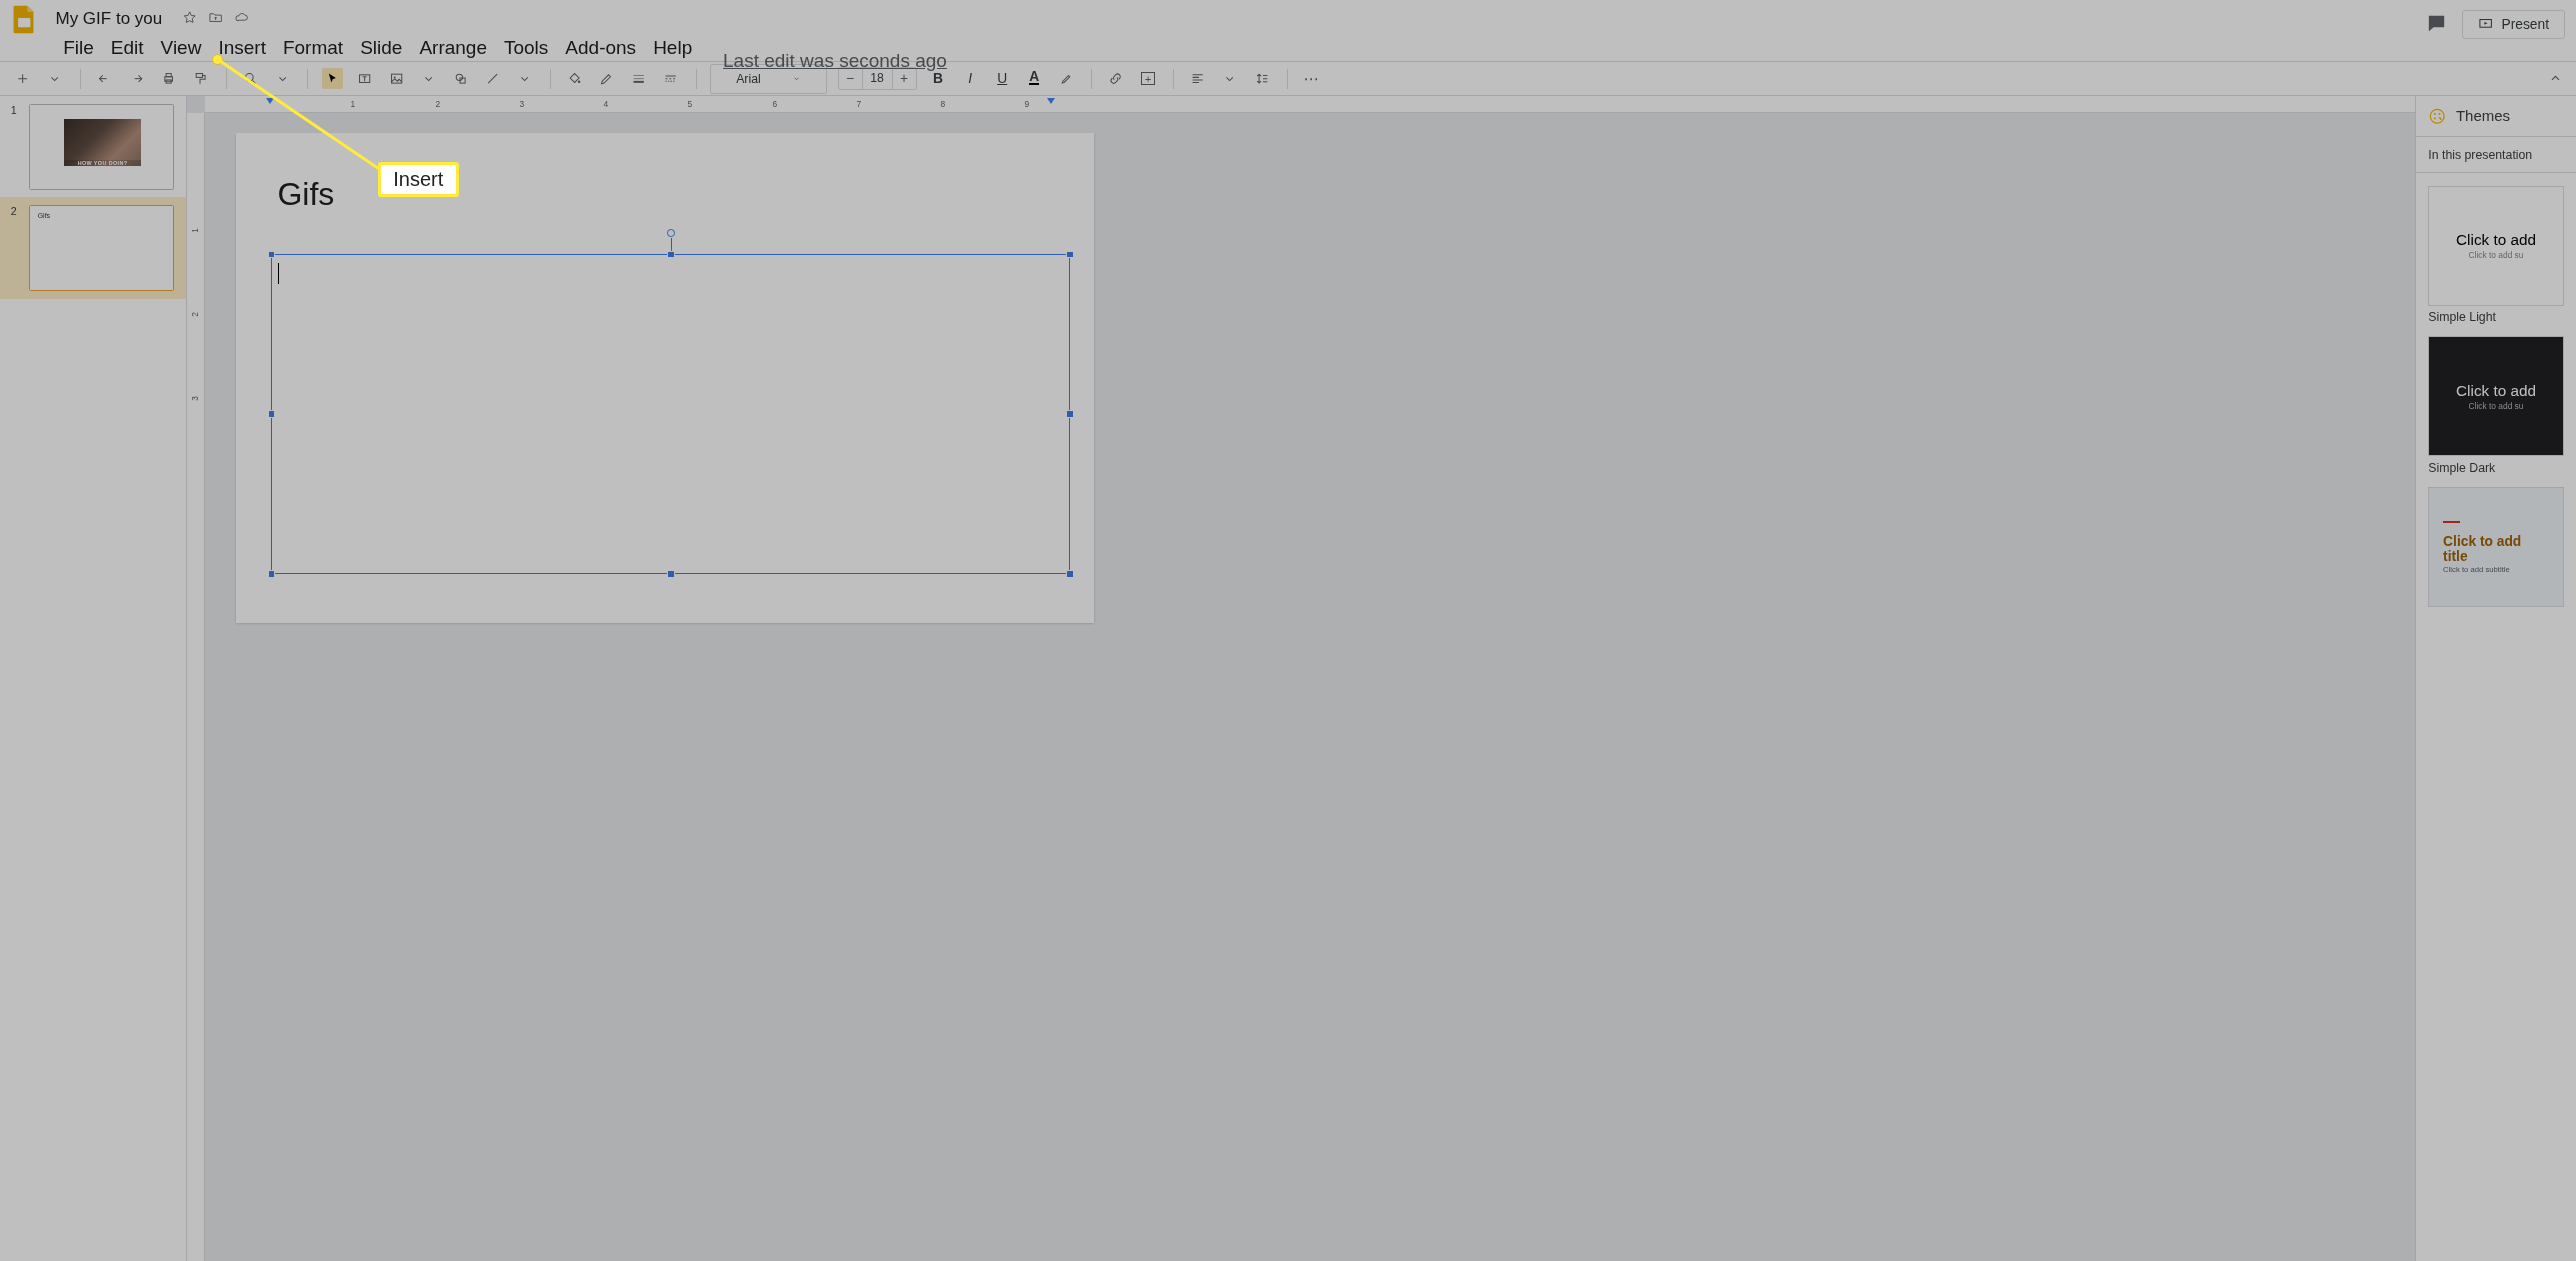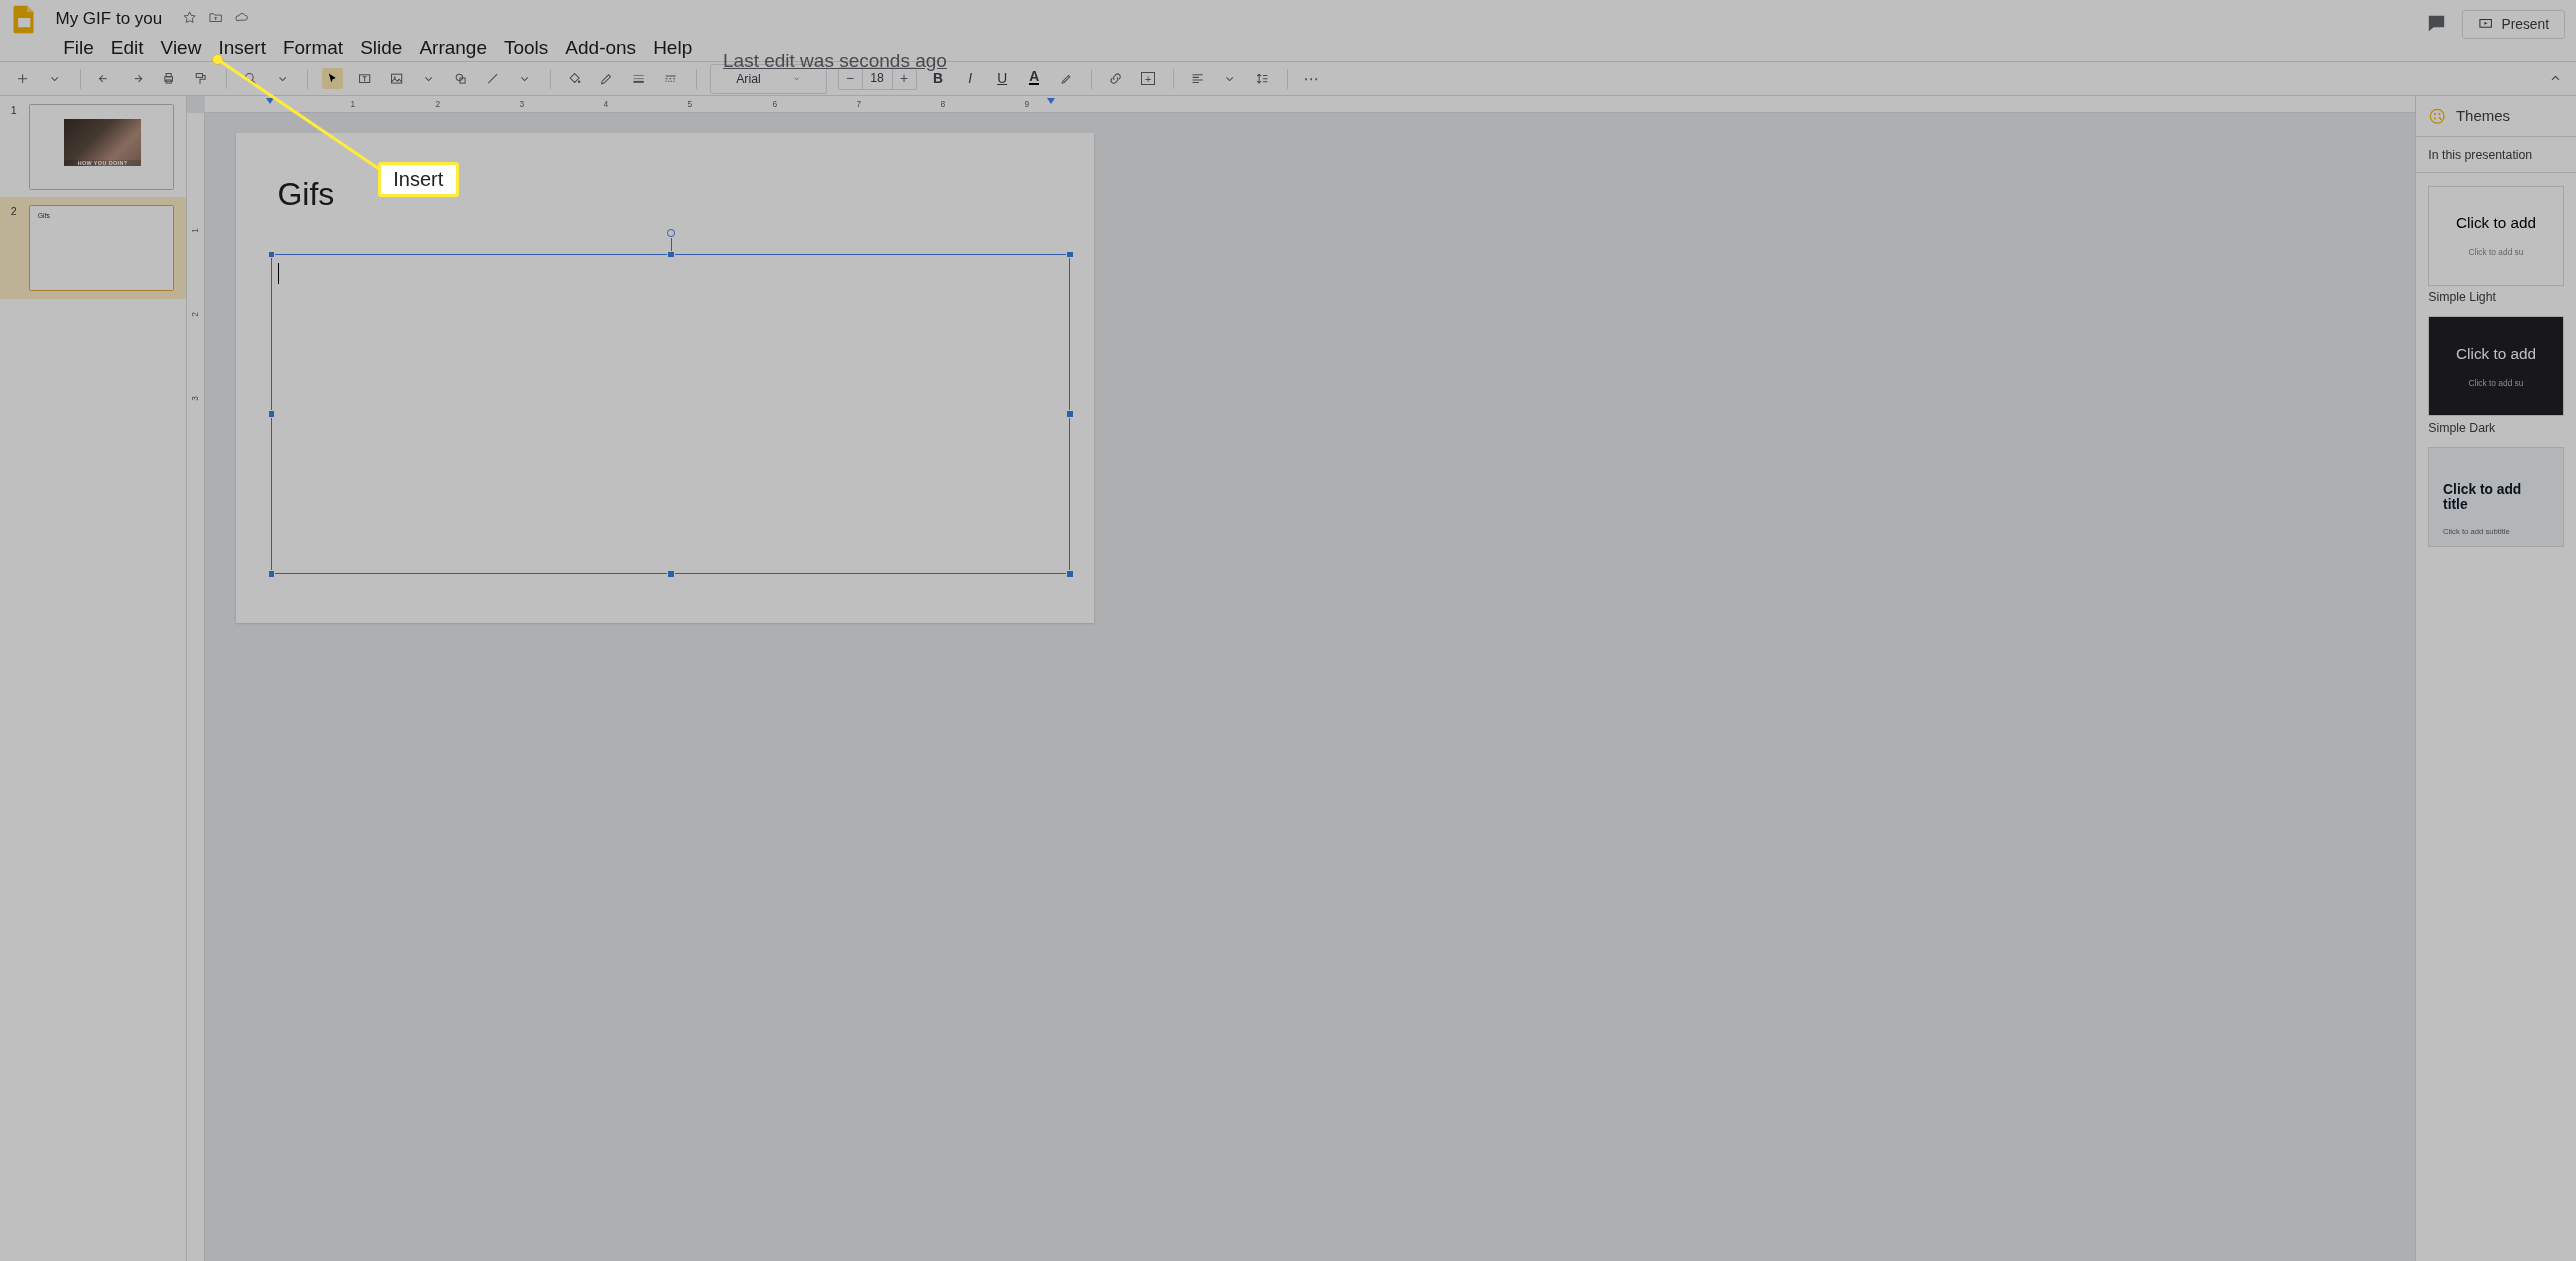--- a/index.html
+++ b/index.html
@@ -78,29 +78,29 @@
 .handle.lm{top:calc(50% - 3.8px);left:-4.6px;} .handle.rm{top:calc(50% - 3.8px);right:-4.6px;}
 .rotate { position:absolute; top:-26px; left:calc(50% - 3.8px); width:7.7px;height:7.7px;border:0.8px solid #3b7ded;border-radius:50%;background:#fff;}
 .rotate::after { content:""; position:absolute; top:7.7px; left:3.1px; width:0.8px; height:13.8px; background:#3b7ded;}
 .cursor { position:absolute; top:7.7px; left:6.1px; width:0.8px; height:21.4px; background:#000; }
 
 
 .themes-panel { width:161px; background:#fff; border-left:0.8px solid #dadce0; padding:0; overflow:hidden; }
 .themes-head { display:flex; align-items:center; gap:9.2px; padding:10.7px 12.3px; font-size:15px; color:#3c4043; border-bottom:0.8px solid #dadce0;}
 .themes-head svg { width:18.4px;height:18.4px;fill:none;stroke:#f4b400;stroke-width:1.6;}
 .themes-sub { padding:10.7px 12.3px; font-size:12.3px; color:#3c4043; border-bottom:0.8px solid #dadce0;}
-.theme-thumb { margin:12.3px 12.3px 4.6px 12.3px; height:100px; border:0.8px solid #dadce0; display:flex; flex-direction:column; align-items:center; justify-content:center; gap:15px;}
+.theme-thumb { margin:12.3px 12.3px 4.6px 12.3px; height:120px; border:0.8px solid #dadce0; display:flex; flex-direction:column; align-items:center; justify-content:center; gap:1px;}
 .theme-thumb.dark { background:#202124; color:#fff; }
 .theme-thumb .tt-title { font-size:15.3px; }
 .theme-thumb .tt-sub { font-size:8.4px; color:#888; }
 .theme-thumb.dark .tt-sub { color:#bbb;}
 .theme-name { margin:0 12.3px 7.7px 12.3px; font-size:12.3px; color:#3c4043;}
 .theme-thumb.titleslide { background:#eef3f6; align-items:flex-start; padding:15.3px 13.8px;}
 .theme-thumb.titleslide .bar { width:17px; height:2.3px; background:#d93025; margin-bottom:9.2px;}
-.theme-thumb.titleslide .tt-title { font-size:13.8px; font-weight:bold; color:#0f172a; }
+.theme-thumb.titleslide .tt-title { font-size:13.8px; font-weight:bold; color:#a16207; }
 .theme-thumb.titleslide .tt-sub { font-size:7.7px; color:#5f6368; }
 
 
 .callout-line { position:fixed; z-index:20; pointer-events:none; }
 .callout-dot { position:fixed; width:9.2px; height:9.2px; background:#ffeb3b; border-radius:50%; z-index:20; box-shadow:0 0 0 0.8px #f4b400;}
 .callout-label { position:fixed; z-index:20; background:#fff; border:3.1px solid #ffeb3b; border-radius:3.1px; padding:3.1px 12.3px; font-size:20px; color:#202124;}
 </style>
 </head>
 <body>
 

